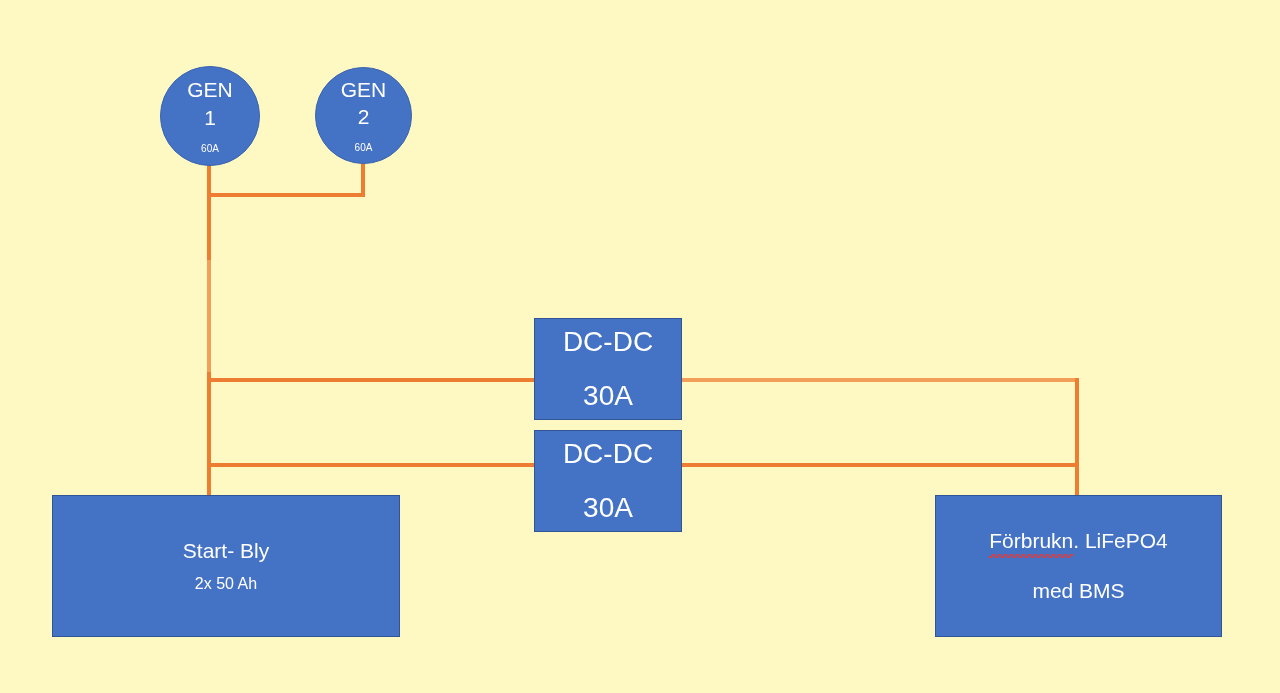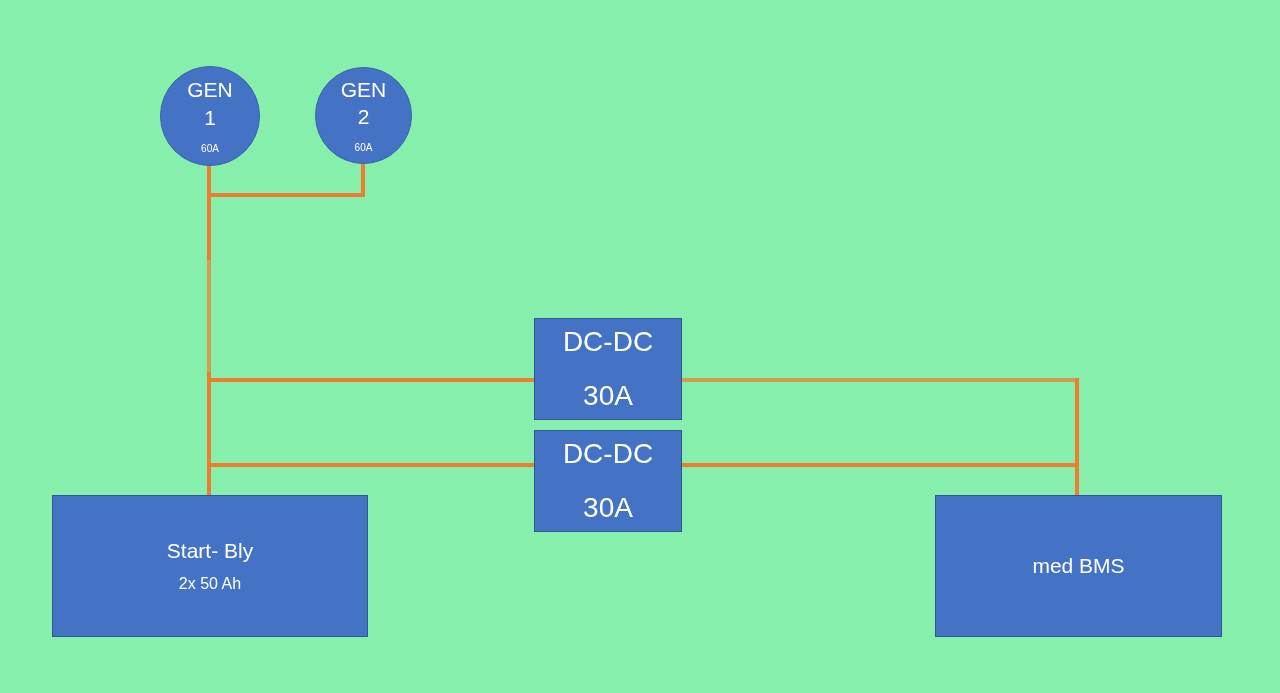--- a/index.html
+++ b/index.html
@@ -9,21 +9,21 @@
     background: #ffffff;
   }
   body {
     font-family: "Liberation Sans", sans-serif;
     -webkit-font-smoothing: antialiased;
   }
   #canvas {
     position: relative;
     width: 1280px;
     height: 693px;
-    background: #86efac;
+    background: #fef9c3;
     overflow: hidden;
   }
 
   
   .wire {
     position: absolute;
     background: #ED7D31;
   }
   .wire-h { height: 4px; }
   .wire-v { width: 4px; }
@@ -120,22 +120,25 @@
   <div class="node" style="left:534px; top:318px; width:148px; height:102px;">
     <span class="dcdc-line">DC-DC</span>
     <span class="dcdc-line">30A</span>
   </div>
 
   <div class="node" style="left:534px; top:430px; width:148px; height:102px;">
     <span class="dcdc-line">DC-DC</span>
     <span class="dcdc-line">30A</span>
   </div>
 
-  <div class="node" style="left:52px; top:495px; width:316px; height:142px;">
+  <div class="node" style="left:52px; top:495px; width:348px; height:142px;">
     <span class="batt-main">Start- Bly</span>
     <span class="batt-sub">2x 50 Ah</span>
   </div>
 
   <div class="node" style="left:935px; top:495px; width:287px; height:142px;">
+    <span class="batt-line">
+      <span class="spellcheck">Förbrukn</span><span>. LiFePO4</span>
+    </span>
     <span class="batt-line">med BMS</span>
   </div>
 
 </div>
 
 </body></html>

